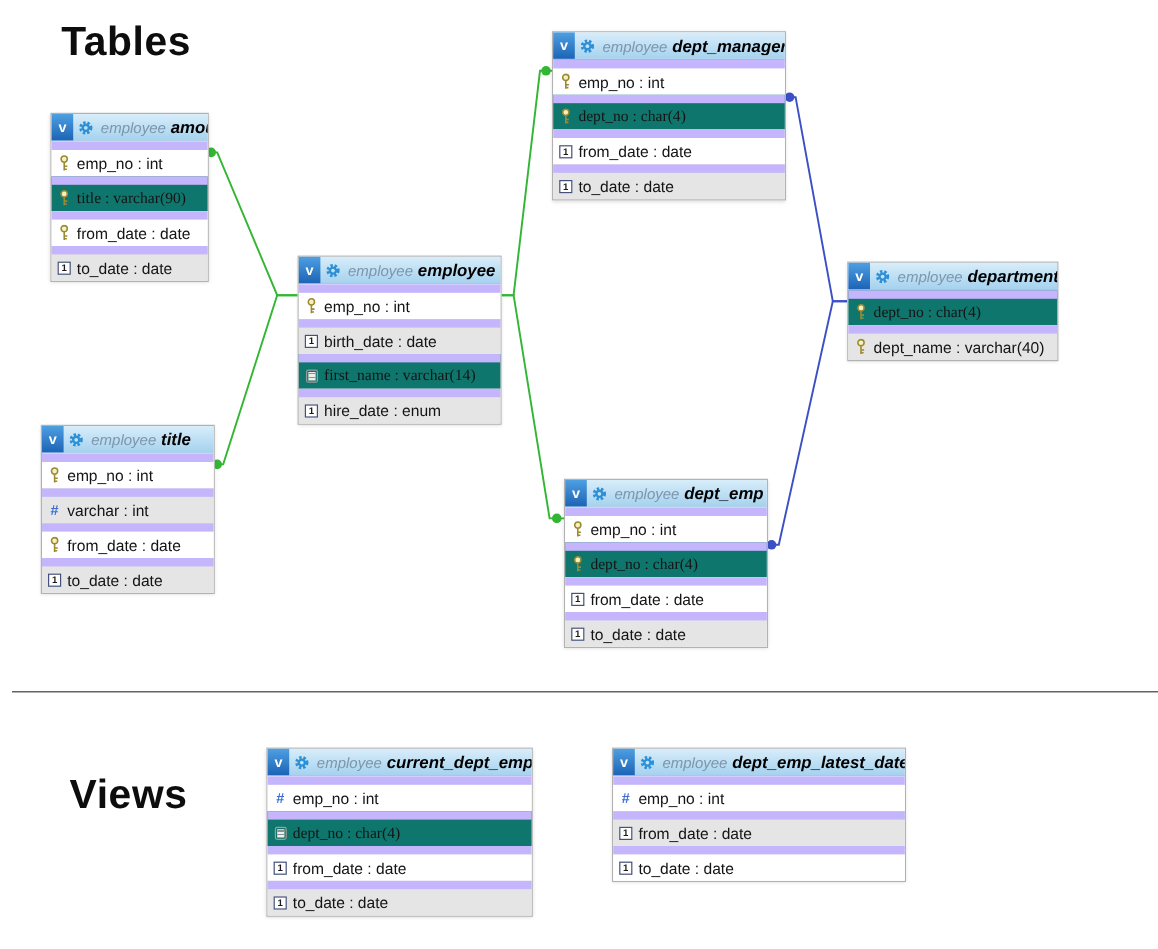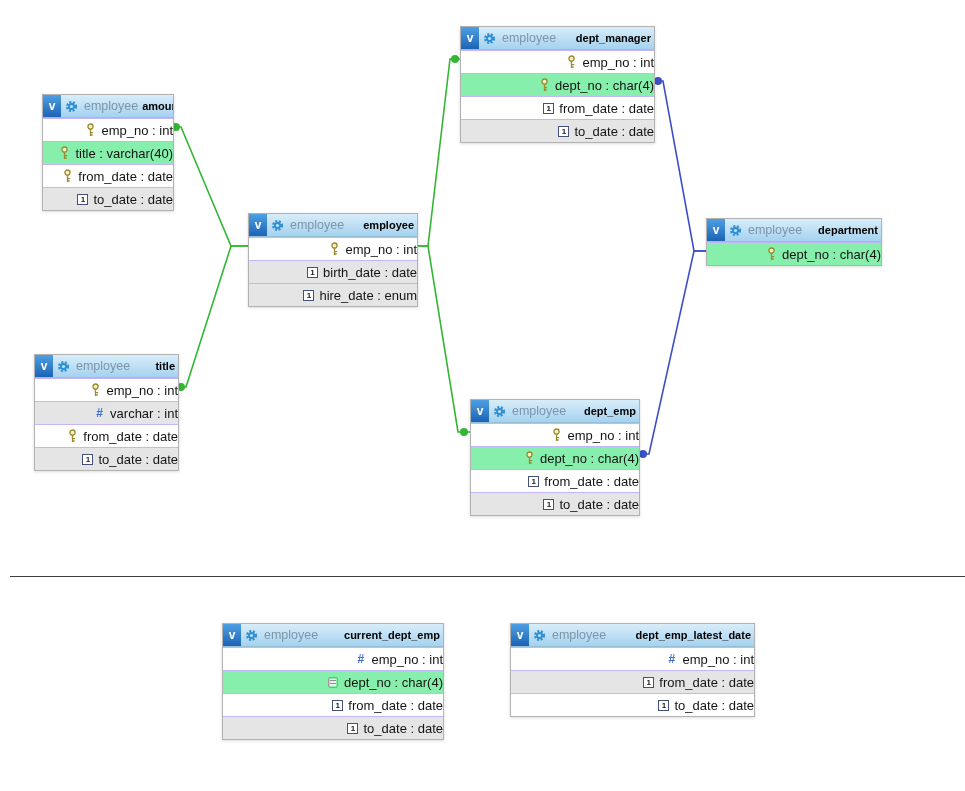--- a/index.html
+++ b/index.html
@@ -15,48 +15,50 @@
 
   .db-table{position:absolute;border:1px solid #b2b2b2;background:#fff;
             box-shadow:0 1px 3px rgba(0,0,0,.14);box-sizing:content-box;}
   .tbl-header{height:22px;display:flex;align-items:center;
               background:linear-gradient(#d8edfa,#a5d2ef);
               border-bottom:1px solid #96bfd9;}
   .badge{width:18px;height:22px;flex:0 0 18px;display:flex;align-items:center;justify-content:center;
          background:linear-gradient(#4e9fe2,#1c64b6);color:#fff;font-weight:bold;
          font-size:12px;line-height:1;}
   .gear{flex:0 0 auto;display:flex;align-items:center;margin:0 3px 0 4px;}
-  .hdr-text{flex:1;display:flex;justify-content:space-between;align-items:baseline;
-            white-space:nowrap;overflow:hidden;padding:0 3px;}
+  .hdr-text{flex:1;display:flex;justify-content:flex-start;align-items:baseline;
+            white-space:nowrap;overflow:hidden;padding:0 3px;font-style:italic;}
   .schema{color:#7e95aa;font-size:12.5px;margin-right:4px;}
-  .tname{color:#000;font-size:11px;font-weight:bold;}
+  .tname{color:#000;font-size:14px;font-weight:bold;}
 
   .col-row{height:22px;display:flex;align-items:center;padding-left:4px;gap:4px;
-           font-size:13px;color:#141414;border-top:1px solid #c4b5fd;white-space:nowrap;justify-content:flex-end;}
+           font-size:13px;color:#141414;border-top:7px solid #c4b5fd;white-space:nowrap;}
   .col-row:first-of-type{border-top:none;}
   .bg-white{background:#ffffff;}
   .bg-gray{background:#e5e5e5;}
-  .bg-pink{background:#86efac;}
+  .bg-pink{background:#0f766e;font-family:Liberation Serif, serif;}
 
   .ic-wrap{flex:0 0 13px;width:13px;display:flex;justify-content:center;align-items:center;}
   .ic-date{display:inline-block;width:11px;height:11px;box-sizing:border-box;
            border:1px solid #44507a;background:#fff;color:#1a1a1a;font-size:8px;
            line-height:9px;text-align:center;font-weight:bold;}
   .ic-int{color:#3b6fd4;font-weight:bold;font-size:12px;line-height:1;}
   .ic-text{display:inline-block;width:10px;height:11px;box-sizing:border-box;
            border:1px solid #9c9c9c;border-radius:2px;background:#eeeeee;
            background-image:repeating-linear-gradient(to bottom,transparent 0 2px,#8f8f8f 2px 3px);
            background-clip:content-box;padding:1px;}
   .ic-enum{display:inline-block;width:7px;height:7px;background:#aedcf0;
            border:1px solid #57a2ca;transform:rotate(45deg);}
 </style>
 </head>
 <body>
 
 <div class="canvas">
+  <div class="section-title" id="title-tables">Tables</div>
+  <div class="section-title" id="title-views">Views</div>
   <div class="divider"></div>
   <svg class="rel-layer" width="965" height="791" id="rel-layer">
       <polyline points="172,127 181,127 231,246 248,246" fill="none" stroke="#33b633" stroke-width="1.6"></polyline>
       <circle cx="176" cy="127" r="4" fill="#33b633"></circle>
       <polyline points="177,387 186,387 231,246 248,246" fill="none" stroke="#33b633" stroke-width="1.6"></polyline>
       <circle cx="181" cy="387" r="4" fill="#33b633"></circle>
       <polyline points="416,246 428,246 450,59 460,59" fill="none" stroke="#33b633" stroke-width="1.6"></polyline>
       <circle cx="455" cy="59" r="4" fill="#33b633"></circle>
       <polyline points="416,246 428,246 458,432 470,432" fill="none" stroke="#33b633" stroke-width="1.6"></polyline>
       <circle cx="464" cy="432" r="4" fill="#33b633"></circle>
@@ -90,21 +92,21 @@
           </span>
           <span>emp_no : int</span>
         </div>
         <div class="col-row bg-pink">
           <span class="ic-wrap">
             <svg width="9" height="14" viewBox="0 0 9 14">
               <circle cx="4.5" cy="3.6" r="2.6" fill="#f7efc2" stroke="#9a8a30" stroke-width="1.3"></circle>
               <path d="M4.5 6.2 V13 M4.5 9.6 h2.6 M4.5 12 h2.2" stroke="#9a8a30" stroke-width="1.3" fill="none"></path>
             </svg>
           </span>
-          <span>title : varchar(40)</span>
+          <span>title : varchar(90)</span>
         </div>
         <div class="col-row bg-white">
           <span class="ic-wrap">
             <svg width="9" height="14" viewBox="0 0 9 14">
               <circle cx="4.5" cy="3.6" r="2.6" fill="#f7efc2" stroke="#9a8a30" stroke-width="1.3"></circle>
               <path d="M4.5 6.2 V13 M4.5 9.6 h2.6 M4.5 12 h2.2" stroke="#9a8a30" stroke-width="1.3" fill="none"></path>
             </svg>
           </span>
           <span>from_date : date</span>
         </div>
@@ -184,20 +186,26 @@
             </svg>
           </span>
           <span>emp_no : int</span>
         </div>
         <div class="col-row bg-gray">
           <span class="ic-wrap">
             <span class="ic-date">1</span>
           </span>
           <span>birth_date : date</span>
         </div>
+        <div class="col-row bg-pink">
+          <span class="ic-wrap">
+            <span class="ic-text"></span>
+          </span>
+          <span>first_name : varchar(14)</span>
+        </div>
         <div class="col-row bg-gray">
           <span class="ic-wrap">
             <span class="ic-date">1</span>
           </span>
           <span>hire_date : enum</span>
         </div>
       </div>
       <div class="db-table" style="left: 706px; top: 218px; width: 174px;">
         <div class="tbl-header">
           <span class="badge">v</span>
@@ -214,20 +222,29 @@
           </span>
         </div>
         <div class="col-row bg-pink">
           <span class="ic-wrap">
             <svg width="9" height="14" viewBox="0 0 9 14">
               <circle cx="4.5" cy="3.6" r="2.6" fill="#f7efc2" stroke="#9a8a30" stroke-width="1.3"></circle>
               <path d="M4.5 6.2 V13 M4.5 9.6 h2.6 M4.5 12 h2.2" stroke="#9a8a30" stroke-width="1.3" fill="none"></path>
             </svg>
           </span>
           <span>dept_no : char(4)</span>
+        </div>
+        <div class="col-row bg-gray">
+          <span class="ic-wrap">
+            <svg width="9" height="14" viewBox="0 0 9 14">
+              <circle cx="4.5" cy="3.6" r="2.6" fill="#f7efc2" stroke="#9a8a30" stroke-width="1.3"></circle>
+              <path d="M4.5 6.2 V13 M4.5 9.6 h2.6 M4.5 12 h2.2" stroke="#9a8a30" stroke-width="1.3" fill="none"></path>
+            </svg>
+          </span>
+          <span>dept_name : varchar(40)</span>
         </div>
       </div>
       <div class="db-table" style="left: 34px; top: 354px; width: 143px;">
         <div class="tbl-header">
           <span class="badge">v</span>
           <span class="gear">
             <svg width="13" height="13" viewBox="0 0 16 16">
               <circle cx="8" cy="8" r="5.2" fill="none" stroke="#2d8fd5" stroke-width="3.2" stroke-dasharray="2.4 1.85"></circle>
               <circle cx="8" cy="8" r="4.3" fill="#2d8fd5"></circle>
               <circle cx="8" cy="8" r="1.9" fill="#bfe2f5"></circle>

